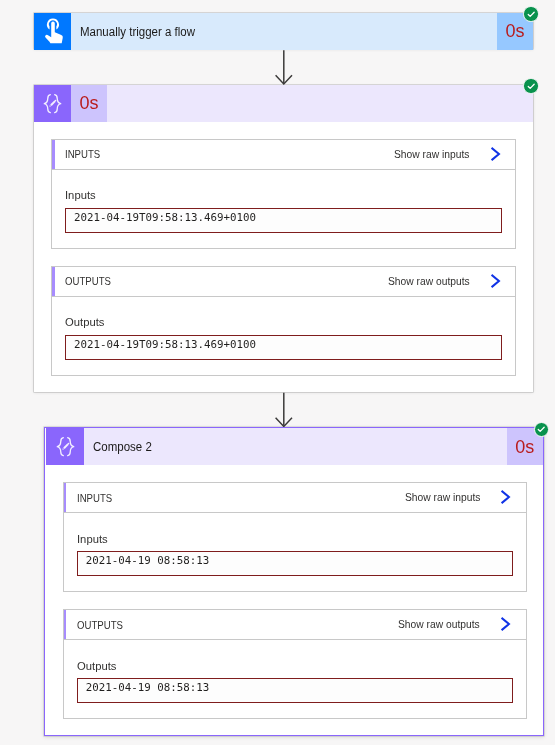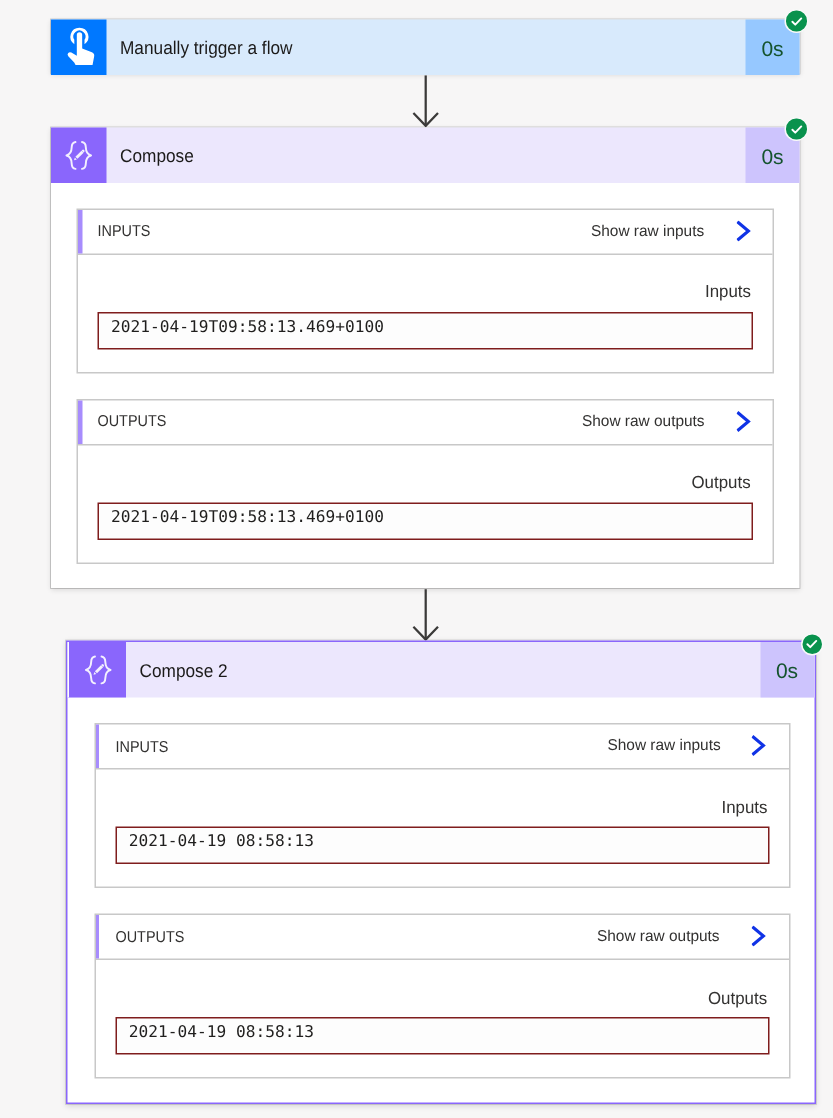--- a/index.html
+++ b/index.html
@@ -2,36 +2,36 @@
 <html><head>
 <meta charset="utf-8">
 <style>
   html,body{margin:0;padding:0;}
   body{
     width:555px;height:745px;
     background:#f7f6f6;
     font-family:"Liberation Sans",sans-serif;
     overflow:hidden;
   }
-  .flow{position:relative;width:555px;height:618px;text-align:right;}
+  .flow{position:relative;width:555px;height:618px;}
 
   
   .card{position:absolute;background:#fff;left:34px;width:499px;
         box-shadow:0 0 0 .6px rgba(0,0,0,.20), 0 1.2px 3.5px rgba(0,0,0,.12);}
   .card.sel{border:1.2px solid #8a66fc;left:24px;width:499.7px;box-sizing:border-box;
             box-shadow:0 0 0 .6px rgba(0,0,0,.14), 0 1.2px 4px rgba(0,0,0,.14);margin-left:20px;}
   .card.sel .card-icon{border-left:1.2px solid #fff;flex:0 0 38.2px;}
   .card.sel .card-body{padding-left:17.8px;padding-right:16.2px;}
   .card-head{display:flex;align-items:stretch;height:37px;position:relative;}
   .card-icon{width:37px;display:flex;align-items:center;justify-content:center;flex:0 0 37px;}
   .card-title{flex:1;display:flex;align-items:center;padding-left:9px;padding-top:1.5px;}
   .card-title span{font-size:12.3px;color:#1b1a19;display:inline-block;
                    transform:scaleX(.935);transform-origin:left center;}
   .card-dur{width:36px;flex:0 0 36px;display:flex;align-items:center;justify-content:center;
-            font-size:14px;color:#14532d;padding-top:1.5px;}
+            font-size:18px;color:#b91c1c;padding-top:1.5px;}
   .badge{position:absolute;width:15.5px;height:15.5px;border-radius:50%;background:#09924d;
          display:flex;align-items:center;justify-content:center;box-sizing:border-box;
          border:.75px solid #f9f9f9;}
   .card-body{position:relative;padding:17px 17px 0 17px;}
 
   
   .section{border:1px solid #c8c8c8;background:#fff;margin:0 0 17px 0;}
   .sec-head{display:flex;align-items:center;height:29px;border-bottom:1px solid #c8c8c8;}
   .sec-bar{width:2.7px;align-self:stretch;background:#a78cfd;flex:0 0 2.7px;}
   .sec-title{font-size:10.5px;color:#323130;margin-left:10.3px;transform:scaleX(.915);transform-origin:left center;}
@@ -87,23 +87,20 @@
             <path d="M10.9 4.55c-1.85.25-2.4 1.5-2.45 3.5-.06 2.35-1.05 4.5-3.35 5.05v.1c2.3.55 3.29 2.7 3.35 5.05.05 2 .6 3.25 2.45 3.5"></path>
             <path d="M15.1 4.55c1.85.25 2.4 1.5 2.45 3.5.06 2.35 1.05 4.5 3.35 5.05v.1c-2.3.55-3.29 2.7-3.35 5.05-.05 2-.6 3.25-2.45 3.5"></path>
           </g>
           <g fill="#ffffff" opacity=".9">
             <path d="M14.75 10.05 10.85 13.95l1.35 1.35 3.9-3.9z"></path>
             <path d="M10.5 14.4 9.95 16.2l1.8-.55z"></path>
             <path d="M15.2 9.6a.9.9 0 0 1 1.27 1.27l-.37.37-1.27-1.27z"></path>
           </g>
         </svg>
       </div>
-      <div class="card-title">
-          <span>Compose</span>
-        </div>
       <div class="card-dur" style="background:#cdc4fd">0s</div>
       <div class="badge" style="right:-5.8px;top:-6.4px">
         <svg width="10.3" height="10.3" viewBox="0 0 16 16" aria-hidden="true" style="margin-top:.4px;margin-right:.3px">
           <path fill="none" stroke="#ffffff" stroke-width="2" stroke-linecap="round" stroke-linejoin="round" d="M3.5 8.5 L6.5 11.5 L12.7 5.1"></path>
         </svg>
       </div>
     </div>
     <div class="card-body">
       <div class="section">
         <div class="sec-head">

